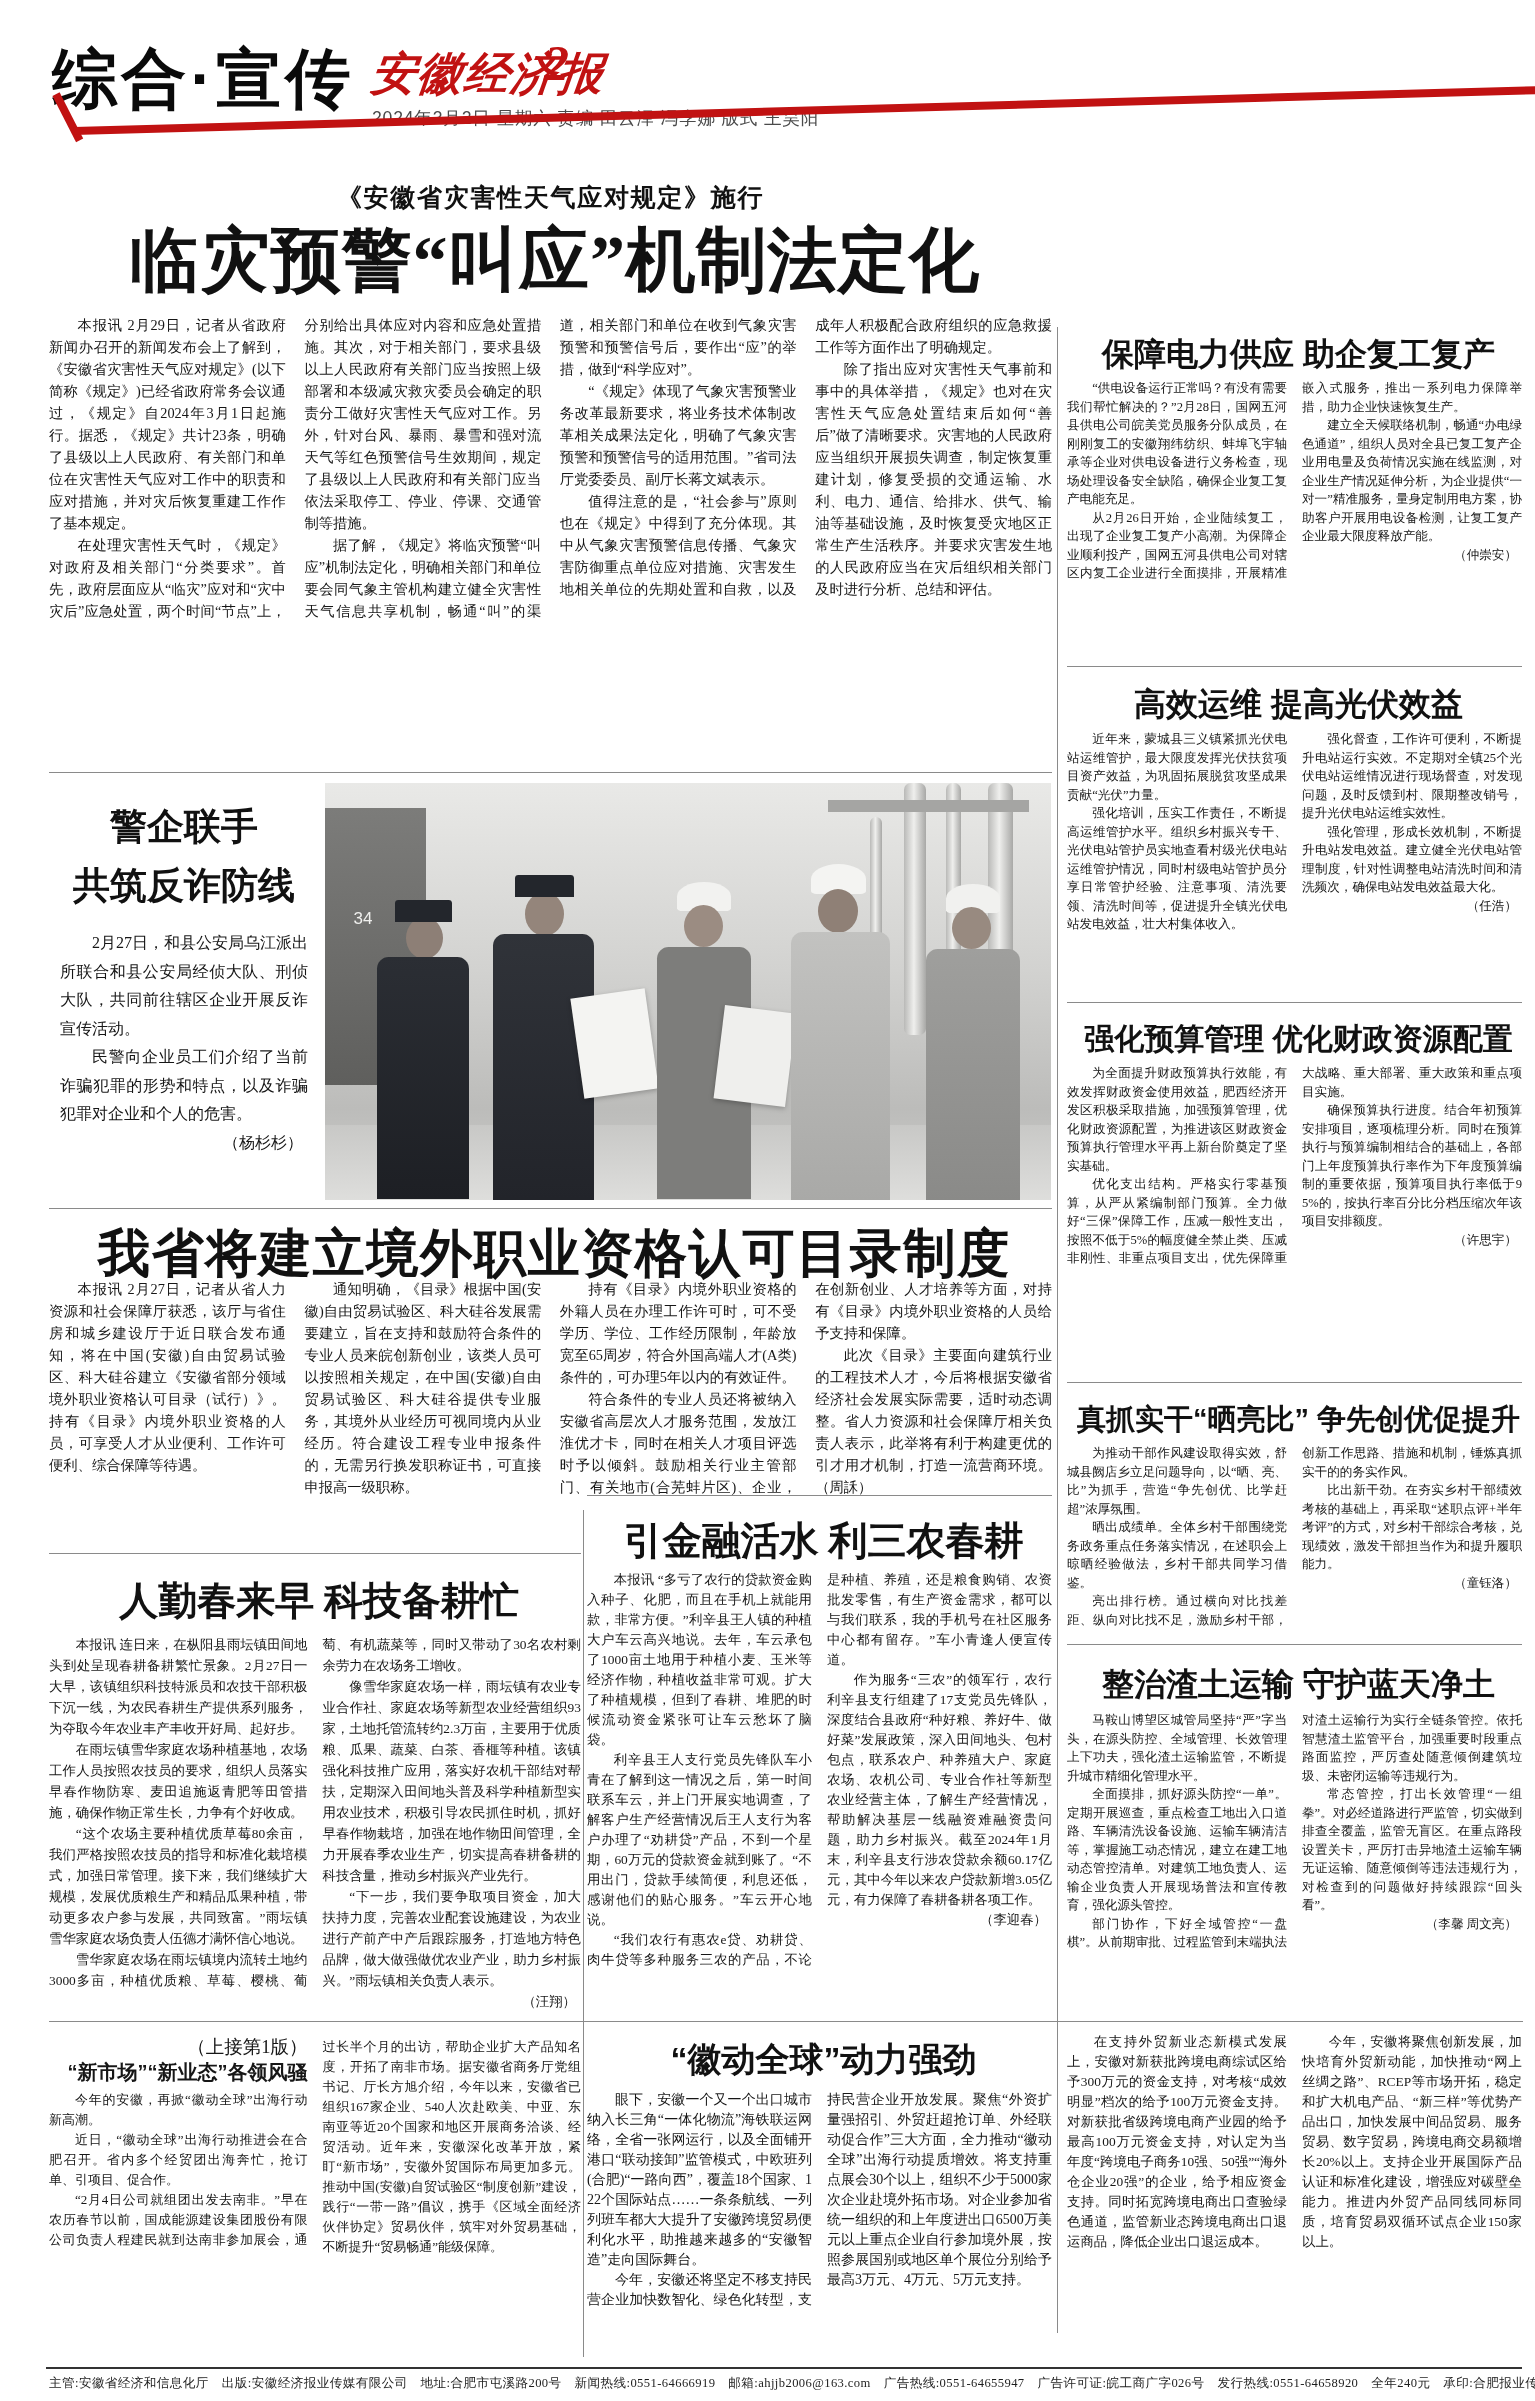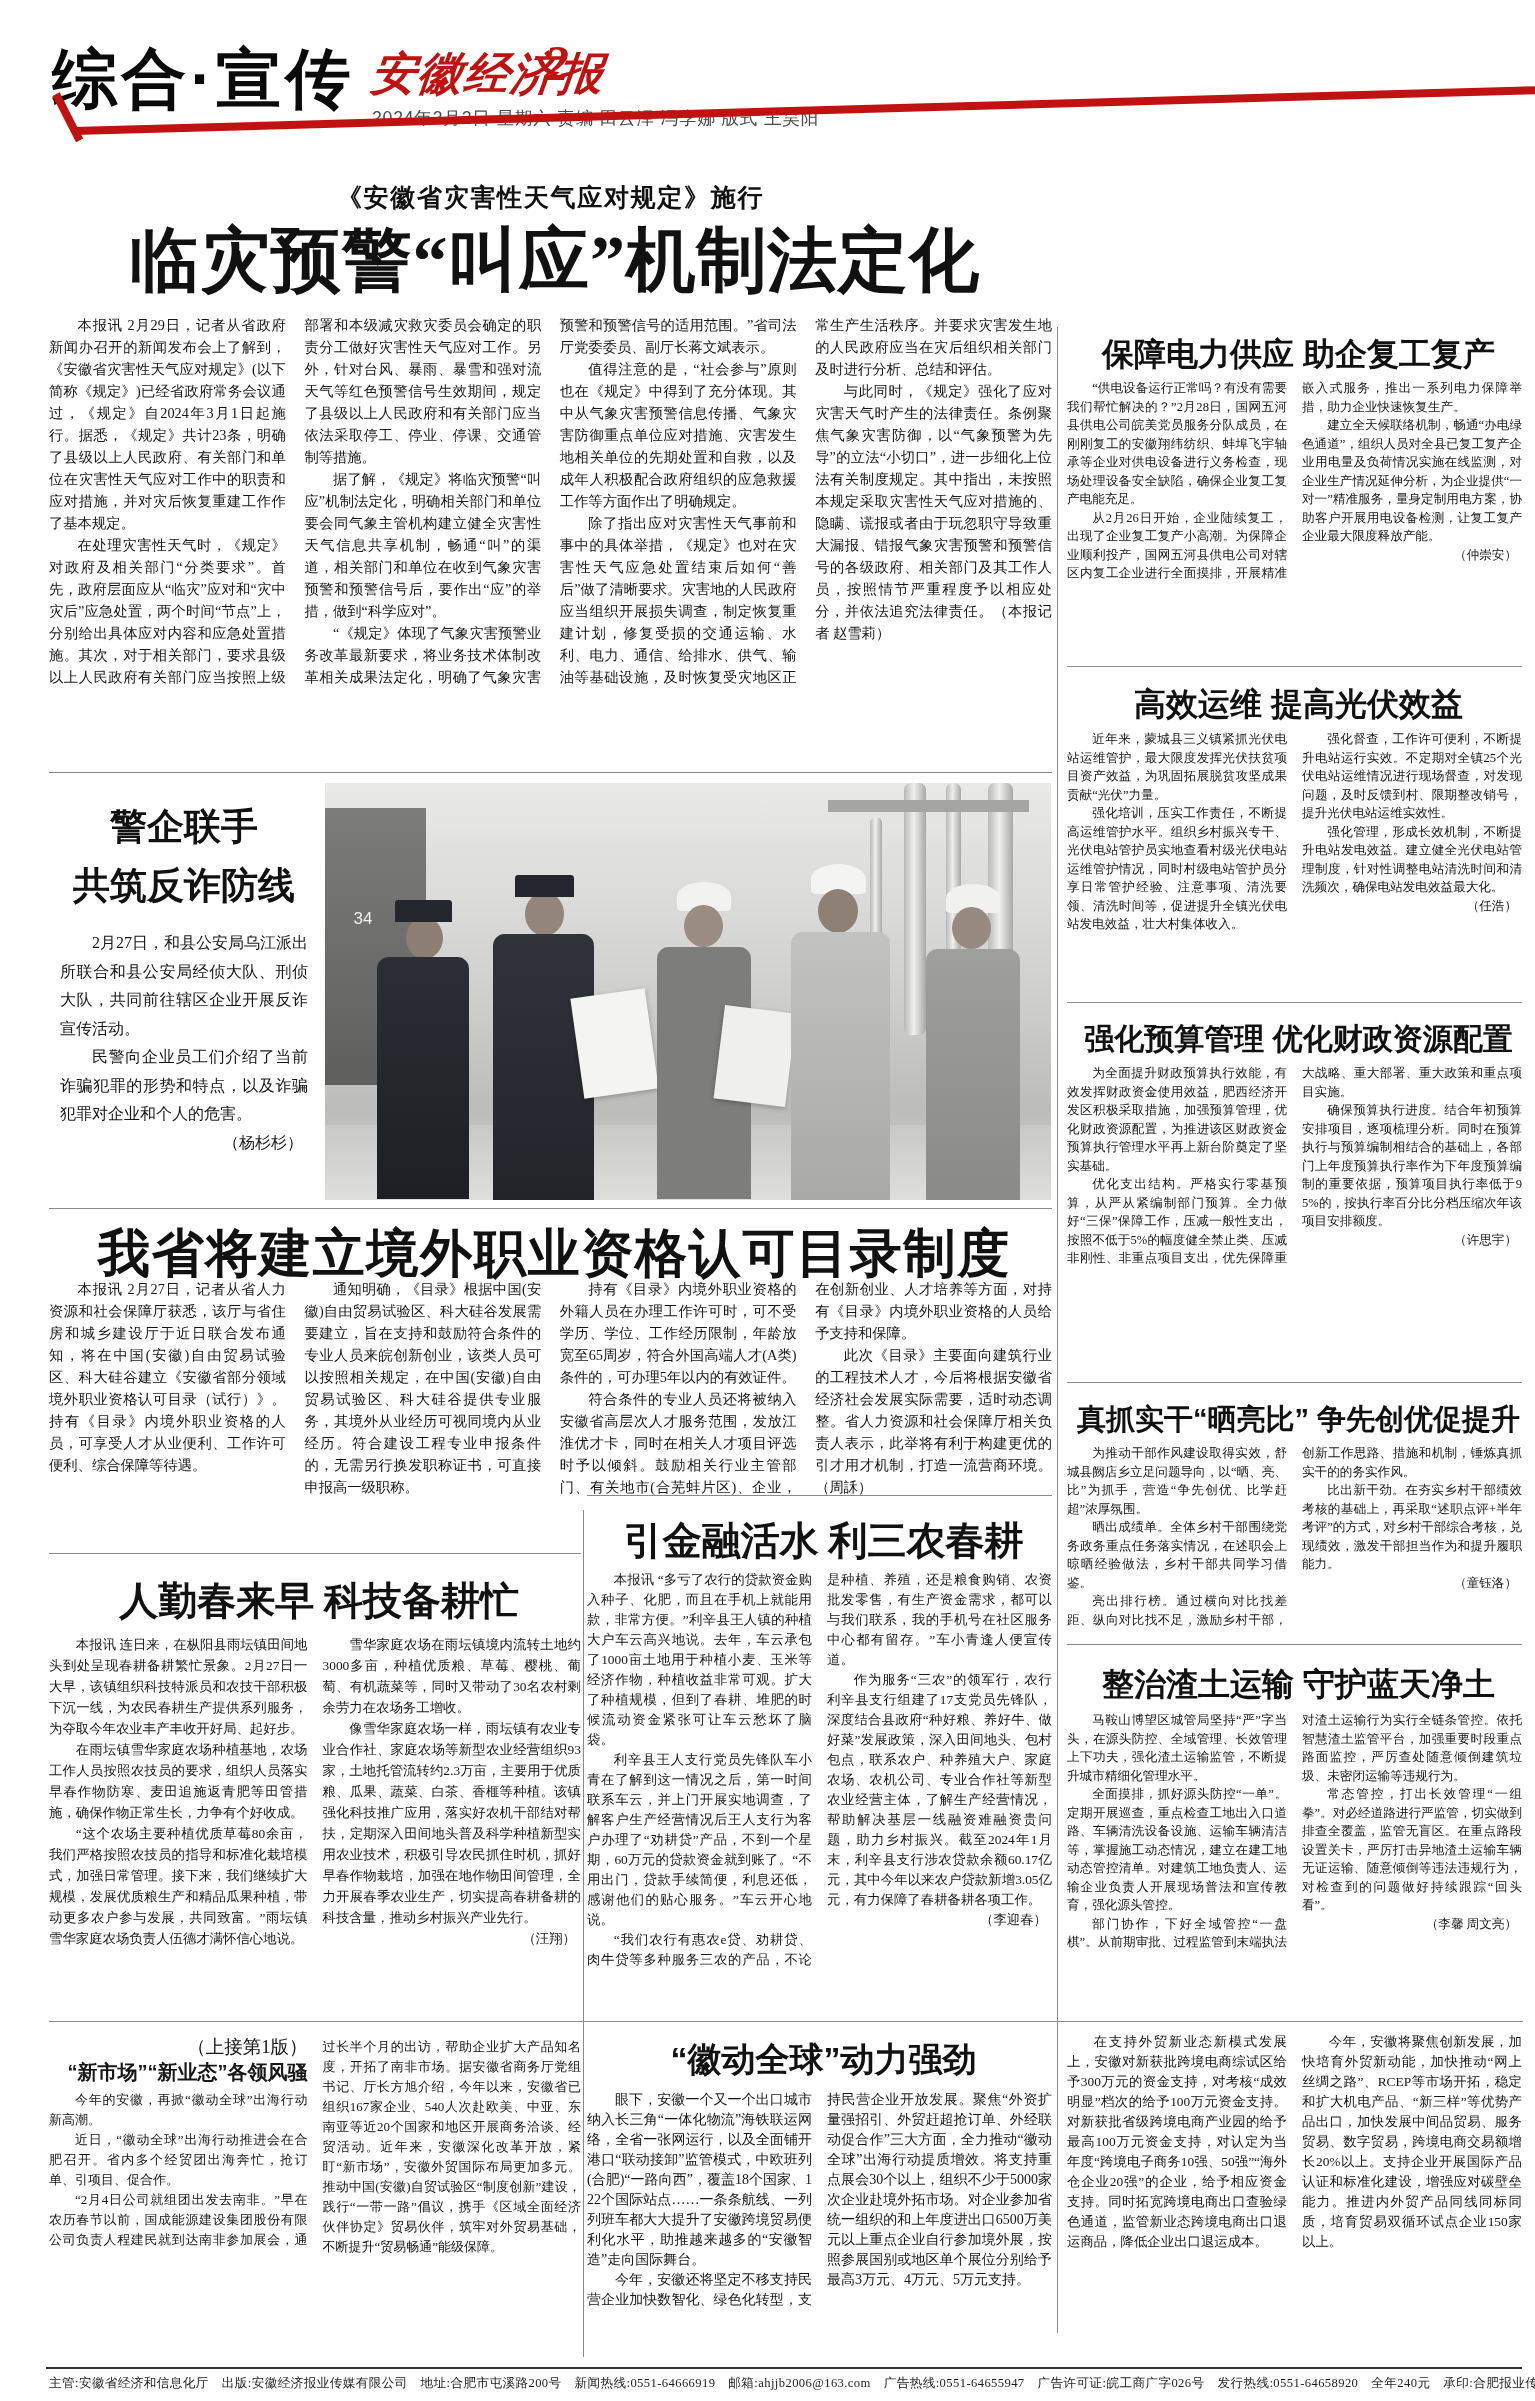--- a/index.html
+++ b/index.html
@@ -51,21 +51,20 @@
 
 <div class="abs kicker center" style="left:49px;top:181px;width:1003px;">《安徽省灾害性天气应对规定》施行</div>
 <h1 class="abs lead-headline center" style="left:49px;top:210px;width:1003px;">临灾预警“叫应”机制法定化</h1>
 <div class="abs art-body cols4" style="left:49px;top:314px;width:1003px;height:450px;overflow:hidden;font-size:14.3px;line-height:22px;">
     <p>本报讯 2月29日，记者从省政府新闻办召开的新闻发布会上了解到，《安徽省灾害性天气应对规定》(以下简称《规定》)已经省政府常务会议通过，《规定》自2024年3月1日起施行。据悉，《规定》共计23条，明确了县级以上人民政府、有关部门和单位在灾害性天气应对工作中的职责和应对措施，并对灾后恢复重建工作作了基本规定。</p>
     <p>在处理灾害性天气时，《规定》对政府及相关部门“分类要求”。首先，政府层面应从“临灾”应对和“灾中灾后”应急处置，两个时间“节点”上，分别给出具体应对内容和应急处置措施。其次，对于相关部门，要求县级以上人民政府有关部门应当按照上级部署和本级减灾救灾委员会确定的职责分工做好灾害性天气应对工作。另外，针对台风、暴雨、暴雪和强对流天气等红色预警信号生效期间，规定了县级以上人民政府和有关部门应当依法采取停工、停业、停课、交通管制等措施。</p>
     <p>据了解，《规定》将临灾预警“叫应”机制法定化，明确相关部门和单位要会同气象主管机构建立健全灾害性天气信息共享机制，畅通“叫”的渠道，相关部门和单位在收到气象灾害预警和预警信号后，要作出“应”的举措，做到“科学应对”。</p>
     <p>“《规定》体现了气象灾害预警业务改革最新要求，将业务技术体制改革相关成果法定化，明确了气象灾害预警和预警信号的适用范围。”省司法厅党委委员、副厅长蒋文斌表示。</p>
     <p>值得注意的是，“社会参与”原则也在《规定》中得到了充分体现。其中从气象灾害预警信息传播、气象灾害防御重点单位应对措施、灾害发生地相关单位的先期处置和自救，以及成年人积极配合政府组织的应急救援工作等方面作出了明确规定。</p>
     <p>除了指出应对灾害性天气事前和事中的具体举措，《规定》也对在灾害性天气应急处置结束后如何“善后”做了清晰要求。灾害地的人民政府应当组织开展损失调查，制定恢复重建计划，修复受损的交通运输、水利、电力、通信、给排水、供气、输油等基础设施，及时恢复受灾地区正常生产生活秩序。并要求灾害发生地的人民政府应当在灾后组织相关部门及时进行分析、总结和评估。</p>
-    <p>与此同时，《规定》强化了应对灾害天气时产生的法律责任。条例聚焦气象灾害防御，以“气象预警为先导”的立法“小切口”，进一步细化上位法有关制度规定。其中指出，未按照本规定采取灾害性天气应对措施的、隐瞒、谎报或者由于玩忽职守导致重大漏报、错报气象灾害预警和预警信号的各级政府、相关部门及其工作人员，按照情节严重程度予以相应处分，并依法追究法律责任。（本报记者 赵雪莉）</p>
   </div>
 
 <div class="rule" style="left:49px;top:772px;width:1003px;height:0.8px;"></div>
 
 <div class="abs center" style="left:49px;top:795px;width:270px;">
   <h2 class="serif-head" style="font-size:37px;line-height:55px;">警企联手</h2>
   <h2 class="serif-head" style="font-size:37px;line-height:55px;">共筑反诈防线</h2>
 </div>
 <div class="abs art-body has-by" style="left:60px;top:929px;width:248px;height:260px;overflow:hidden;font-size:16px;line-height:28.5px;">
     <p>2月27日，和县公安局乌江派出所联合和县公安局经侦大队、刑侦大队，共同前往辖区企业开展反诈宣传活动。</p>
@@ -131,20 +130,21 @@
 <div class="rule" style="left:49px;top:1553px;width:532px;height:0.8px;"></div>
 <div class="rule" style="left:587px;top:1495px;width:465px;height:0.8px;"></div>
 
 <h2 class="abs serif-head center" style="left:49px;top:1570px;width:532px;font-size:39px;">人勤春来早 科技备耕忙</h2>
 <div class="abs art-body cols2 has-by" style="left:49px;top:1634px;width:532px;height:379px;overflow:hidden;font-size:13.4px;line-height:21px;">
     <p>本报讯 连日来，在枞阳县雨坛镇田间地头到处呈现春耕备耕繁忙景象。2月27日一大早，该镇组织科技特派员和农技干部积极下沉一线，为农民春耕生产提供系列服务，为夺取今年农业丰产丰收开好局、起好步。</p>
     <p>在雨坛镇雪华家庭农场种植基地，农场工作人员按照农技员的要求，组织人员落实早春作物防寒、麦田追施返青肥等田管措施，确保作物正常生长，力争有个好收成。</p>
     <p>“这个农场主要种植优质草莓80余亩，我们严格按照农技员的指导和标准化栽培模式，加强日常管理。接下来，我们继续扩大规模，发展优质粮生产和精品瓜果种植，带动更多农户参与发展，共同致富。”雨坛镇雪华家庭农场负责人伍德才满怀信心地说。</p>
     <p>雪华家庭农场在雨坛镇境内流转土地约3000多亩，种植优质粮、草莓、樱桃、葡萄、有机蔬菜等，同时又带动了30名农村剩余劳力在农场务工增收。</p>
     <p>像雪华家庭农场一样，雨坛镇有农业专业合作社、家庭农场等新型农业经营组织93家，土地托管流转约2.3万亩，主要用于优质粮、瓜果、蔬菜、白茶、香榧等种植。该镇强化科技推广应用，落实好农机干部结对帮扶，定期深入田间地头普及科学种植新型实用农业技术，积极引导农民抓住时机，抓好早春作物栽培，加强在地作物田间管理，全力开展春季农业生产，切实提高春耕备耕的科技含量，推动乡村振兴产业先行。</p>
+    <p>“下一步，我们要争取项目资金，加大扶持力度，完善农业配套设施建设，为农业进行产前产中产后跟踪服务，打造地方特色品牌，做大做强做优农业产业，助力乡村振兴。”雨坛镇相关负责人表示。</p>
     <p>（汪翔）</p>
   </div>
 
 <h2 class="abs serif-head center" style="left:587px;top:1510px;width:465px;font-size:39px;">引金融活水 利三农春耕</h2>
 <div class="abs art-body cols2 has-by" style="left:587px;top:1570px;width:465px;height:419px;overflow:hidden;font-size:13.4px;line-height:20px;">
     <p>本报讯 “多亏了农行的贷款资金购入种子、化肥，而且在手机上就能用款，非常方便。”利辛县王人镇的种植大户车云高兴地说。去年，车云承包了1000亩土地用于种植小麦、玉米等经济作物，种植收益非常可观。扩大了种植规模，但到了春耕、堆肥的时候流动资金紧张可让车云愁坏了脑袋。</p>
     <p>利辛县王人支行党员先锋队车小青在了解到这一情况之后，第一时间联系车云，并上门开展实地调查，了解客户生产经营情况后王人支行为客户办理了“劝耕贷”产品，不到一个星期，60万元的贷款资金就到账了。“不用出门，贷款手续简便，利息还低，感谢他们的贴心服务。”车云开心地说。</p>
     <p>“我们农行有惠农e贷、劝耕贷、肉牛贷等多种服务三农的产品，不论是种植、养殖，还是粮食购销、农资批发零售，有生产资金需求，都可以与我们联系，我的手机号在社区服务中心都有留存。”车小青逢人便宣传道。</p>
     <p>作为服务“三农”的领军行，农行利辛县支行组建了17支党员先锋队，深度结合县政府“种好粮、养好牛、做好菜”发展政策，深入田间地头、包村包点，联系农户、种养殖大户、家庭农场、农机公司、专业合作社等新型农业经营主体，了解生产经营情况，帮助解决基层一线融资难融资贵问题，助力乡村振兴。截至2024年1月末，利辛县支行涉农贷款余额60.17亿元，其中今年以来农户贷款新增3.05亿元，有力保障了春耕备耕各项工作。</p>
     <p>（李迎春）</p>

